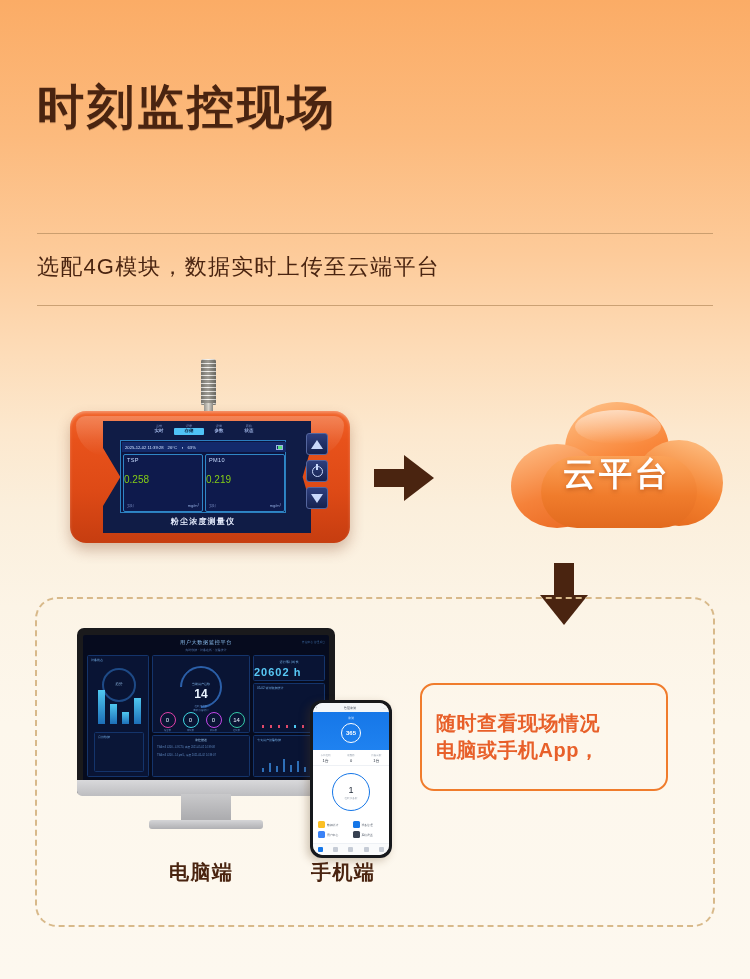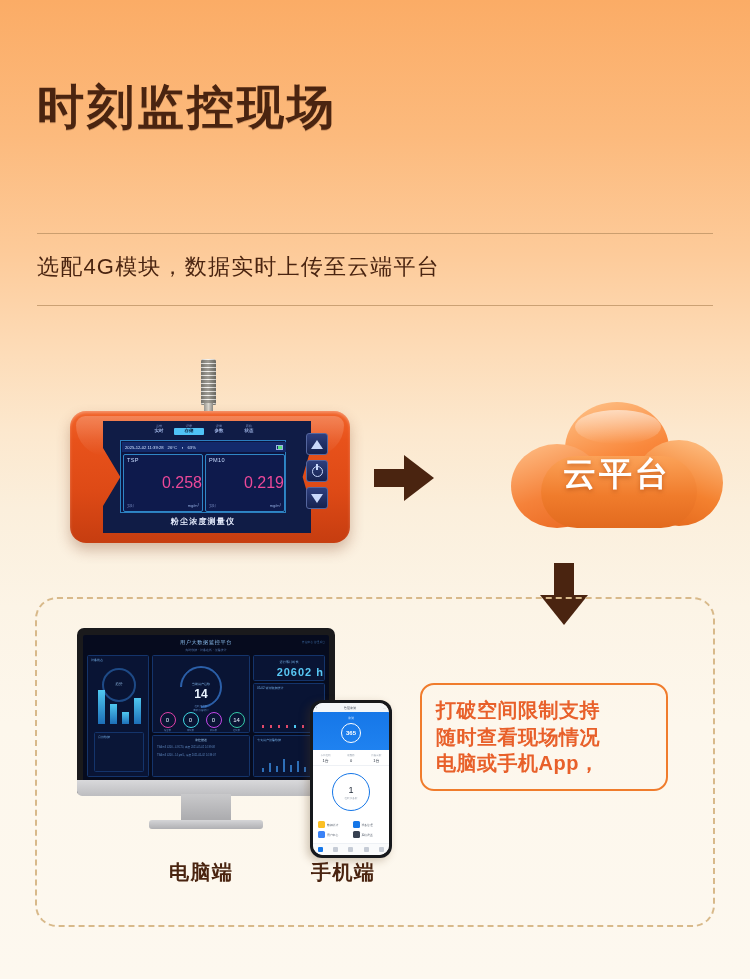--- a/index.html
+++ b/index.html
@@ -107,21 +107,21 @@
     position: absolute; left: 1px; top: 1px; width: 164px; height: 10px;
     background: #132A6B; display: flex; align-items: center; padding: 0 3px;
     font-size: 4.2px; color: #CFE0FF; gap: 4px; white-space: nowrap;
   }
   .statusbar .sb-batt { margin-left: auto; width: 7px; height: 5px; border: .6px solid #9FB4E4; position: relative; }
   .statusbar .sb-batt i { position: absolute; left: .5px; top: .5px; width: 4px; height: 3.2px; background: #54E07A; }
 
   .cards { position: absolute; left: 2px; top: 13px; width: 162px; height: 58px; display: flex; gap: 2px; }
   .card { flex: 1; border: 1px solid #2F86C6; border-radius: 2px; position: relative; background: #0E1A4C; }
   .card .c-name { position: absolute; left: 3px; top: 2px; font-size: 5.6px; color: #C8DCFF; letter-spacing: .3px; }
-  .card .c-val { position: absolute; left: 0; right: 0; top: 19px; text-align: right; font-size: 16px; color: #ec4899; font-weight: 400; }
+  .card .c-val { position: absolute; left: 0; right: 0; top: 19px; text-align: left; font-size: 10px; color: #84cc16; font-weight: 400; }
   .card .c-unit { position: absolute; right: 3px; bottom: 3px; font-size: 4px; color: #8FA8DC; }
   .card .c-foot { position: absolute; left: 3px; bottom: 3px; font-size: 3.6px; color: #7E93C8; }
 
   .devlabel {
     position: absolute; left: 50px; top: 161px; width: 166px; text-align: center;
     font-size: 8px; color: #E8EEFF; letter-spacing: 1.2px; font-weight: 700;
   }
 
   .btns { position: absolute; left: 236px; top: 78px; width: 26px; }
   .btn {
@@ -212,21 +212,21 @@
   .dp-h { position:absolute; left:3px; top:1.5px; font-size:3px; color:#6FA8E0; }
   .p-left  { left:4px;  top:20px;  width:62px;  height:122px; }
   .p-mid   { left:69px; top:20px;  width:98px;  height:78px; }
   .p-mid2  { left:69px; top:100px; width:98px;  height:42px; }
   .p-r1    { left:170px;top:20px;  width:72px;  height:26px; }
   .p-r2    { left:170px;top:48px;  width:72px;  height:50px; }
   .p-r3    { left:170px;top:100px; width:72px;  height:42px; }
 
   .hours-lab { position:absolute; left:0; top:4px; width:100%; text-align:center; font-size:3.2px; color:#79B6EC; }
   .hours-val {
-    position:absolute; left:0; top:10px; width:100%; text-align:right;
+    position:absolute; left:0; top:10px; width:100%; text-align:left;
     font-size:11px; color:#58C8F5; letter-spacing:1px; font-weight:700;
   }
 
   .gauge {
     position:absolute; left:50%; top:10px; margin-left:-21px;
     width:42px; height:42px; border-radius:50%;
     border:2.2px solid #2B5FA8; border-bottom-color:transparent;
     transform: rotate(45deg);
   }
   .gauge-lab { position:absolute; left:0; top:26px; width:100%; text-align:center; font-size:3px; color:#7FB4E8; }
@@ -583,19 +583,18 @@
       <i></i>
       <i></i>
       <i></i>
       <i></i>
     </div>
 
   </div>
 </div>
 
 <div class="callout">
-  <div class="ctext">打破空间限制支持</div>
   <div class="ctext">随时查看现场情况</div>
   <div class="ctext">电脑或手机App，</div>
 </div>
 
 <div class="cap cap-pc">电脑端</div>
 <div class="cap cap-mobile">手机端</div>
 
 </body></html>

